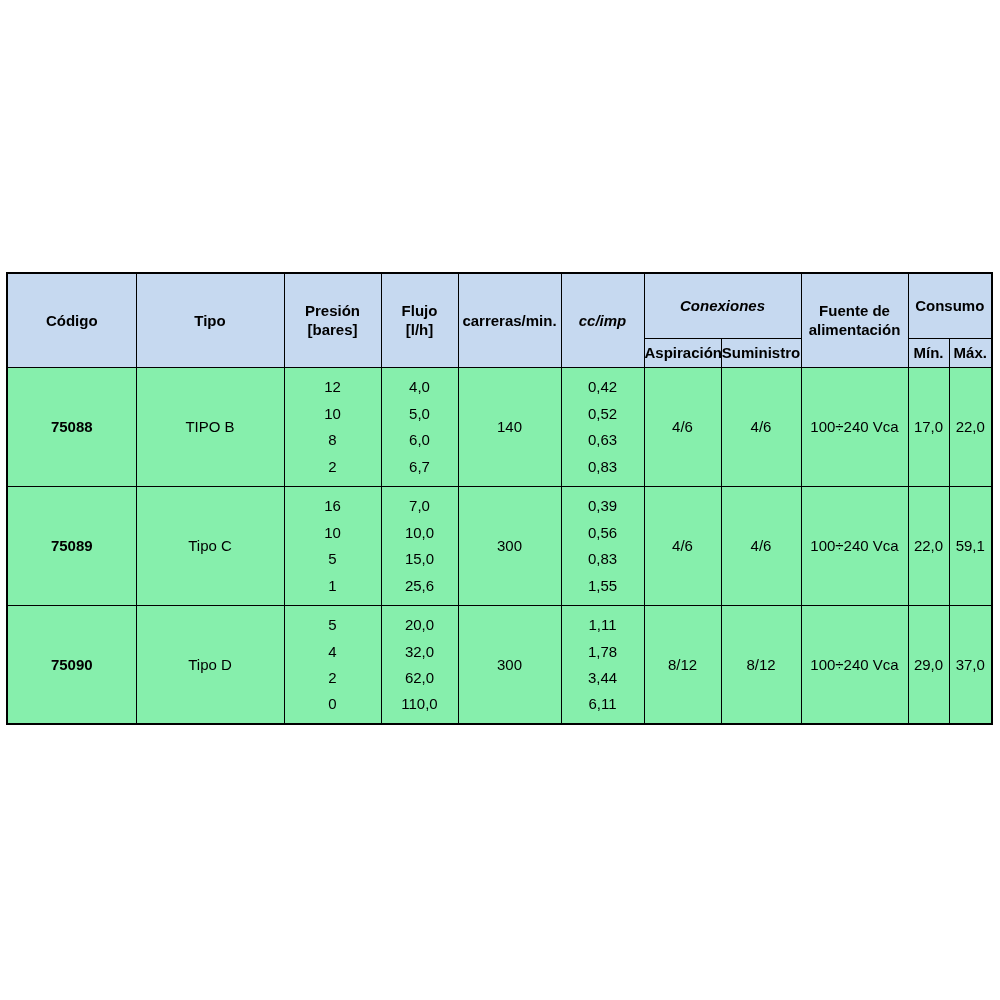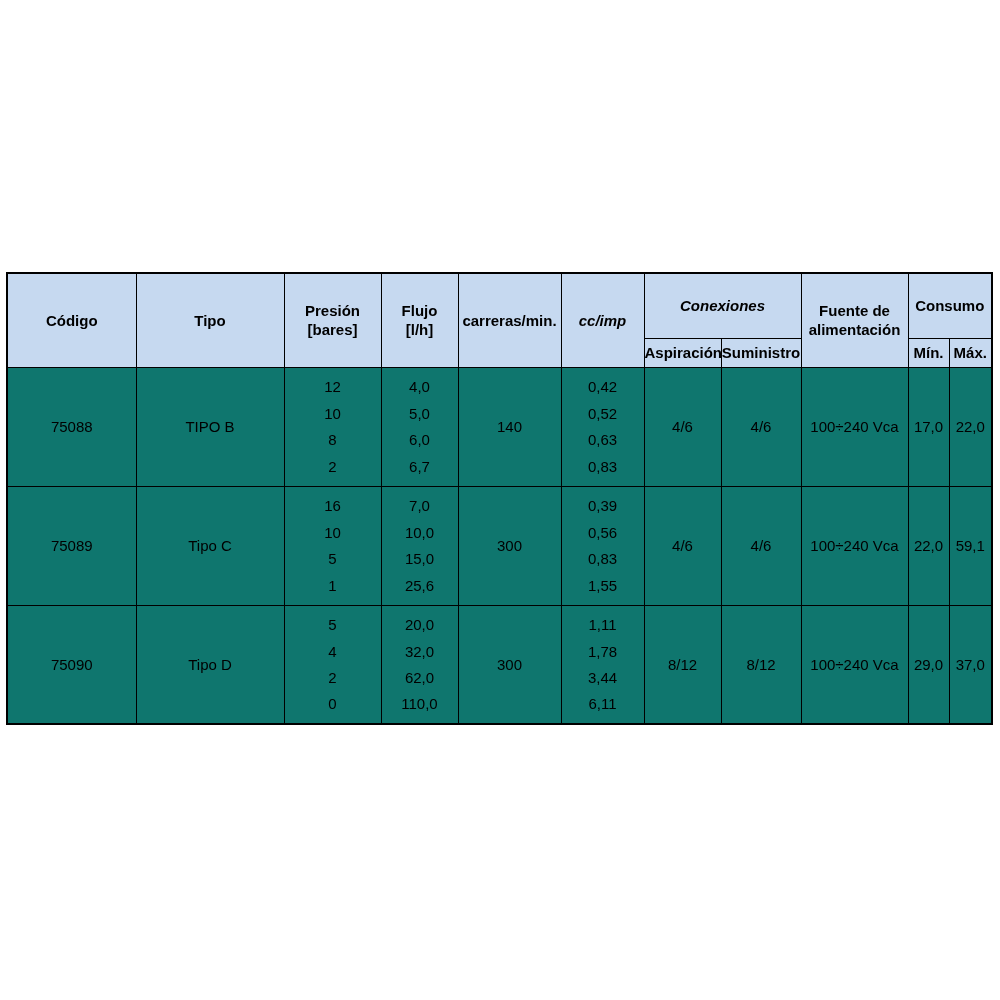--- a/index.html
+++ b/index.html
@@ -35,25 +35,25 @@
     overflow: hidden;
   }
   table.spec th {
     background: var(--header-bg);
     font-weight: bold;
     font-size: 15px;
     line-height: 1.3;
   }
   table.spec td {
     font-size: 15px;
-    background: #0f766e;
+    background: #86efac;
   }
   .pre { white-space: pre-line; }
   .italic { font-style: italic; }
-  .bold { font-weight: normal; }
+  .bold { font-weight: bold; }
   tr.hdr-top    { height: 65px; }
   tr.hdr-sub    { height: 29px; }
   tr.data-row   { height: 119px; }
   .stack {
     display: flex;
     flex-direction: column;
     justify-content: space-evenly;
     height: 117px;
   }
   .stack > div { line-height: 1; }

